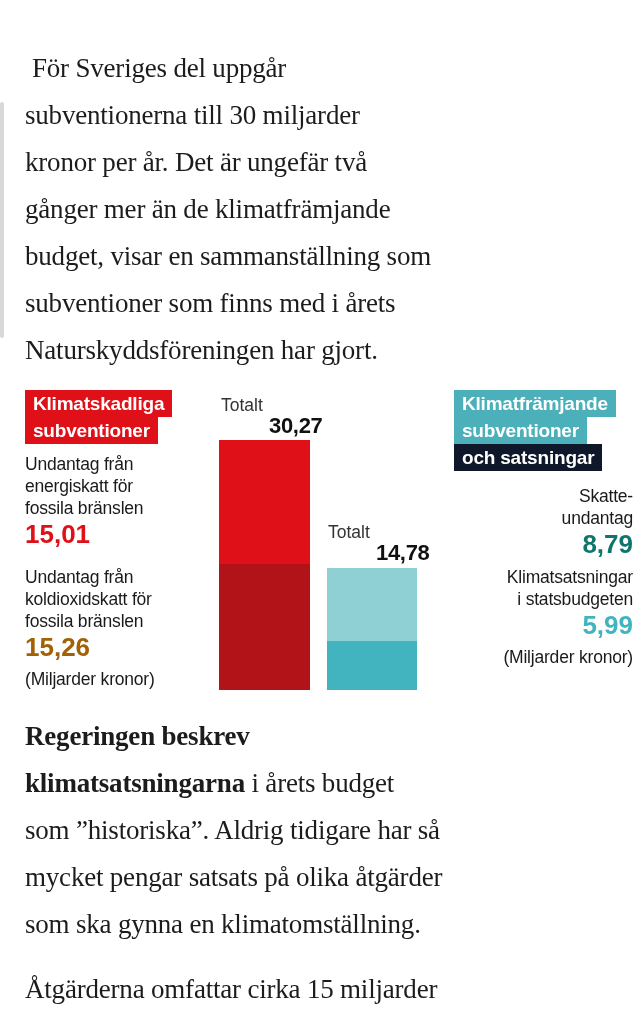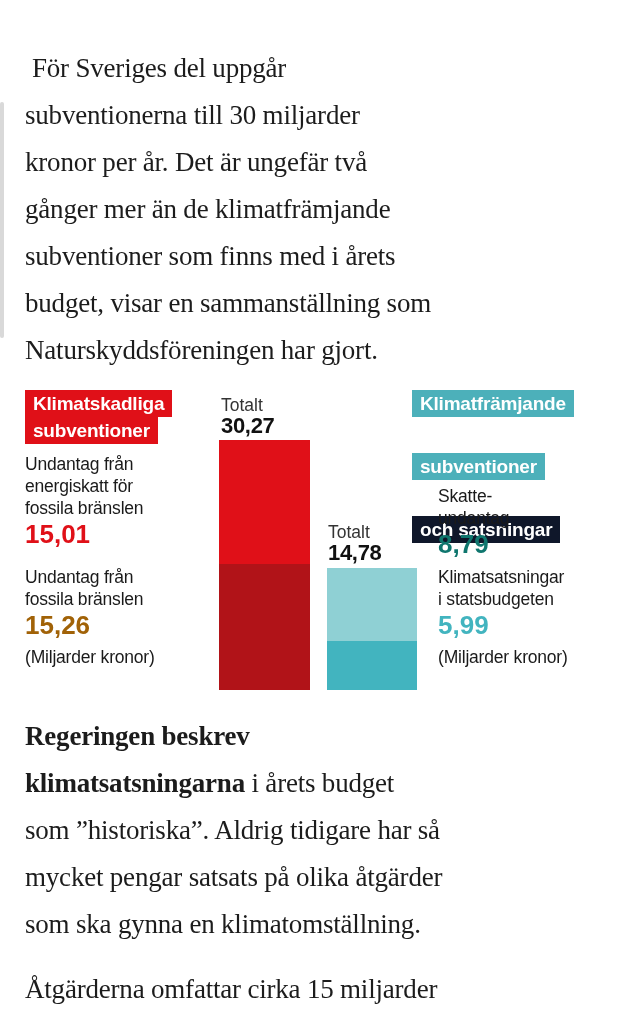--- a/index.html
+++ b/index.html
@@ -25,72 +25,73 @@
   .graphic{
     position:absolute;left:0;top:385px;width:642px;height:312px;
     font-family:"Liberation Sans", sans-serif;color:#1a1a1a;
   }
   .badge{position:absolute;display:flex;flex-direction:column;align-items:flex-start;}
   .badge-ln{
     display:block;color:#ffffff;font-weight:bold;font-size:19px;line-height:21px;
     padding:3px 8px;white-space:nowrap;letter-spacing:-0.2px;
   }
   .badge-red{left:25px;top:5px;}
-  .badge-teal{left:412px;top:5px;gap:36px;}
+  .badge-teal{left:454px;top:5px;}
   .col{position:absolute;width:195px;font-size:17.5px;line-height:22px;letter-spacing:-0.2px;}
   .col-left{left:25px;top:68px;}
-  .col-right{left:438px;top:100px;}
+  .col-right{left:438px;top:100px;text-align:right;}
   .lbl{white-space:nowrap;}
   .val{font-weight:bold;font-size:26px;line-height:24px;margin-top:3px;letter-spacing:0;}
   .col-left .item + .item{margin-top:20px;}
   .col-right .item + .item{margin-top:10px;}
   .unit{margin-top:9px;white-space:nowrap;}
   .total-group{position:absolute;}
   .tot-lbl{font-size:17.5px;line-height:19px;color:#333333;}
-  .tot-val{font-size:22px;line-height:21px;font-weight:bold;color:#111111;letter-spacing:-0.3px;}
+  .tot-val{font-size:22px;line-height:21px;font-weight:bold;color:#111111;letter-spacing:-0.3px;margin-left:48px;}
   .tg-red{left:221px;top:11px;}
   .tg-teal{left:328px;top:138px;}
   .bar{position:absolute;bottom:7px;display:flex;flex-direction:column;}
   .bar-red{left:219px;width:91px;}
   .bar-teal{left:327px;width:90px;}
   .seg{width:100%;}
 </style>
 </head>
 <body>
 
 <div class="page">
 
   <div class="scrollhint"></div>
 
   <div class="para p1">
     <div class="ln indent">För Sveriges del uppgår</div>
     <div class="ln">subventionerna till 30 miljarder</div>
     <div class="ln">kronor per år. Det är ungefär två</div>
     <div class="ln">gånger mer än de klimatfrämjande</div>
+    <div class="ln">budget, visar en sammanställning som</div>
     <div class="ln">subventioner som finns med i årets</div>
-    <div class="ln">budget, visar en sammanställning som</div>
     <div class="ln">Naturskyddsföreningen har gjort.</div>
   </div>
 
   <div class="graphic">
 
     <div class="badge badge-red">
       <span class="badge-ln" style="background: rgb(224, 16, 24);">Klimatskadliga</span>
       <span class="badge-ln" style="background: rgb(224, 16, 24);">subventioner</span>
     </div>
 
     <div class="col col-left">
       <div class="item">
         <div class="lbl">Undantag från</div>
         <div class="lbl">energiskatt för</div>
         <div class="lbl">fossila bränslen</div>
         <div class="val" style="color: rgb(224, 16, 24);">15,01</div>
       </div>
       <div class="item">
         <div class="lbl">Undantag från</div>
+        <div class="lbl">koldioxidskatt för</div>
         <div class="lbl">fossila bränslen</div>
         <div class="val" style="color: #a16207;">15,26</div>
       </div>
       <div class="unit">(Miljarder kronor)</div>
     </div>
 
     <div class="total-group tg-red">
       <div class="tot-lbl">Totalt</div>
       <div class="tot-val">30,27</div>
     </div>

